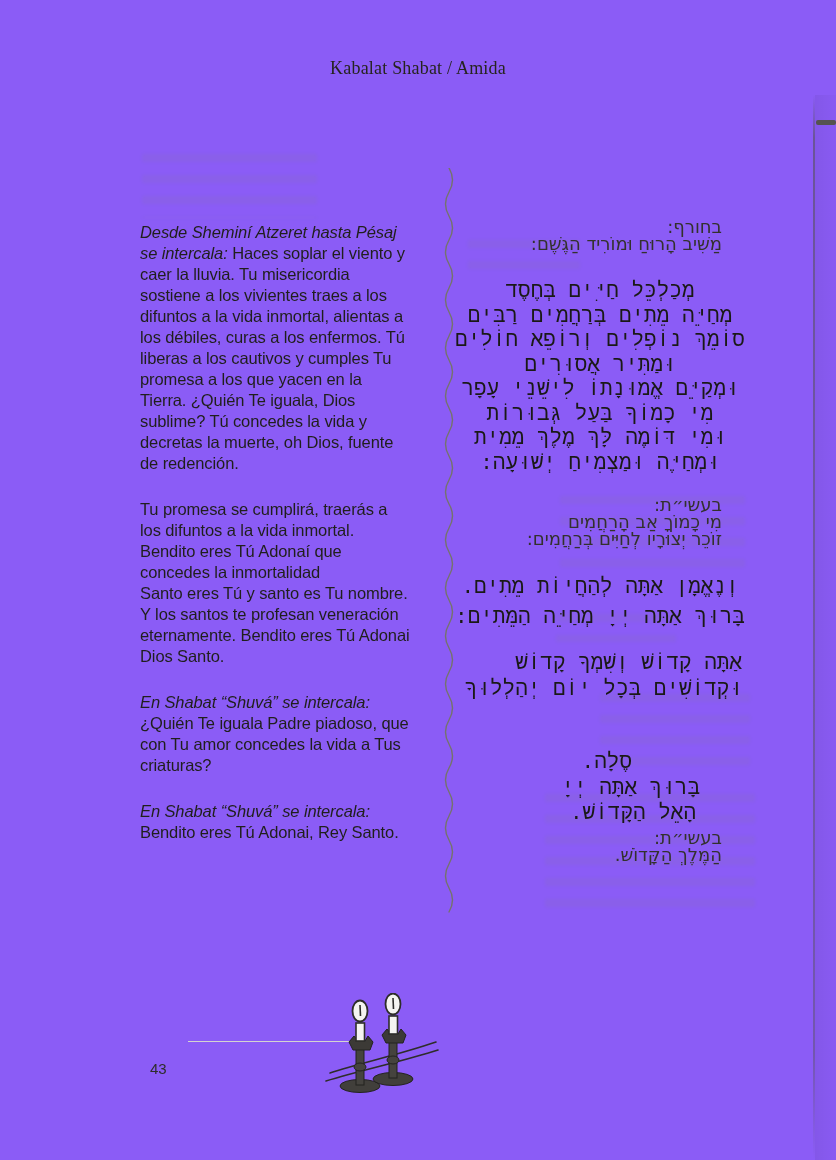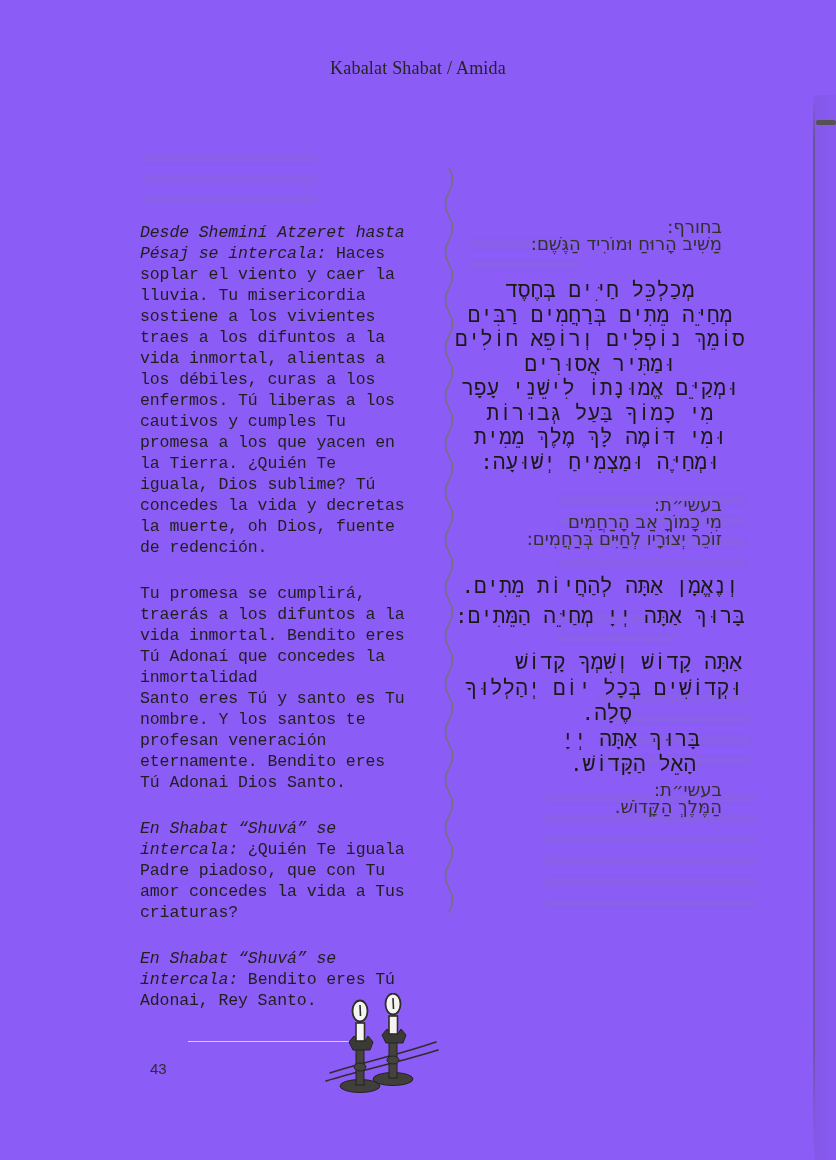--- a/index.html
+++ b/index.html
@@ -5,35 +5,35 @@
   html,body{margin:0;padding:0;}
   body{background:#e7e6e3;font-family:"Liberation Sans",sans-serif;}
   .page{position:relative;width:836px;height:1160px;background:#8b5cf6;overflow:hidden;}
 
   .title{position:absolute;left:0;right:0;top:58px;text-align:center;
          font-family:"Liberation Serif",serif;font-size:18px;color:#26241f;letter-spacing:.2px;z-index:3;}
 
   
   .col-es{position:absolute;left:140px;top:222px;width:272px;z-index:3;
           font-family:"Liberation Sans",sans-serif;font-size:16.5px;line-height:21px;color:#201f1c;letter-spacing:-.1px;}
-  .col-es p{margin:0;font-family:Liberation Mono, monospace;}
+  .col-es p{margin:0;}
   .col-es p + p{margin-top:25px;}
   .it{font-style:italic;}
   .blockline{display:block;}
 
   
   .col-he{position:absolute;left:452px;top:218px;width:296px;direction:rtl;z-index:3;
           font-family:"DejaVu Sans",sans-serif;color:#1a1916;}
   .he-note{text-align:right;padding-right:26px;font-size:18px;line-height:17px;color:#33312d;}
   .he-main{font-size:21px;line-height:24.5px;text-align:center;font-family:Liberation Mono, monospace;}
   .m-gevurot{margin-top:28px;}
   .m-aseret1{margin-top:20px;}
   .m-veneeman{margin-top:26px;line-height:30px;}
   .m-kedusha{margin-top:18px;line-height:25.5px;text-align:right;padding-right:6px;}
-  .m-kedusha .he-line:nth-child(3){margin-right:110px;}
+  .m-kedusha .he-line:nth-child(3){margin-right:110px;margin-top:48px;}
   .m-kedusha .he-line:nth-child(4){margin-right:42px;}
   .m-kedusha .he-line:nth-child(5){margin-right:46px;}
   .m-aseret2{margin-top:2px;}
 
   
   .divider{position:absolute;left:442px;top:168px;z-index:2;}
 
   
   .footer-num{position:absolute;left:150px;top:1060px;font-size:15px;color:#2e2d2a;z-index:3;}
   .footer-rule{position:absolute;left:188px;top:1041px;width:166px;height:1px;background:#d5d4d0;z-index:2;}

